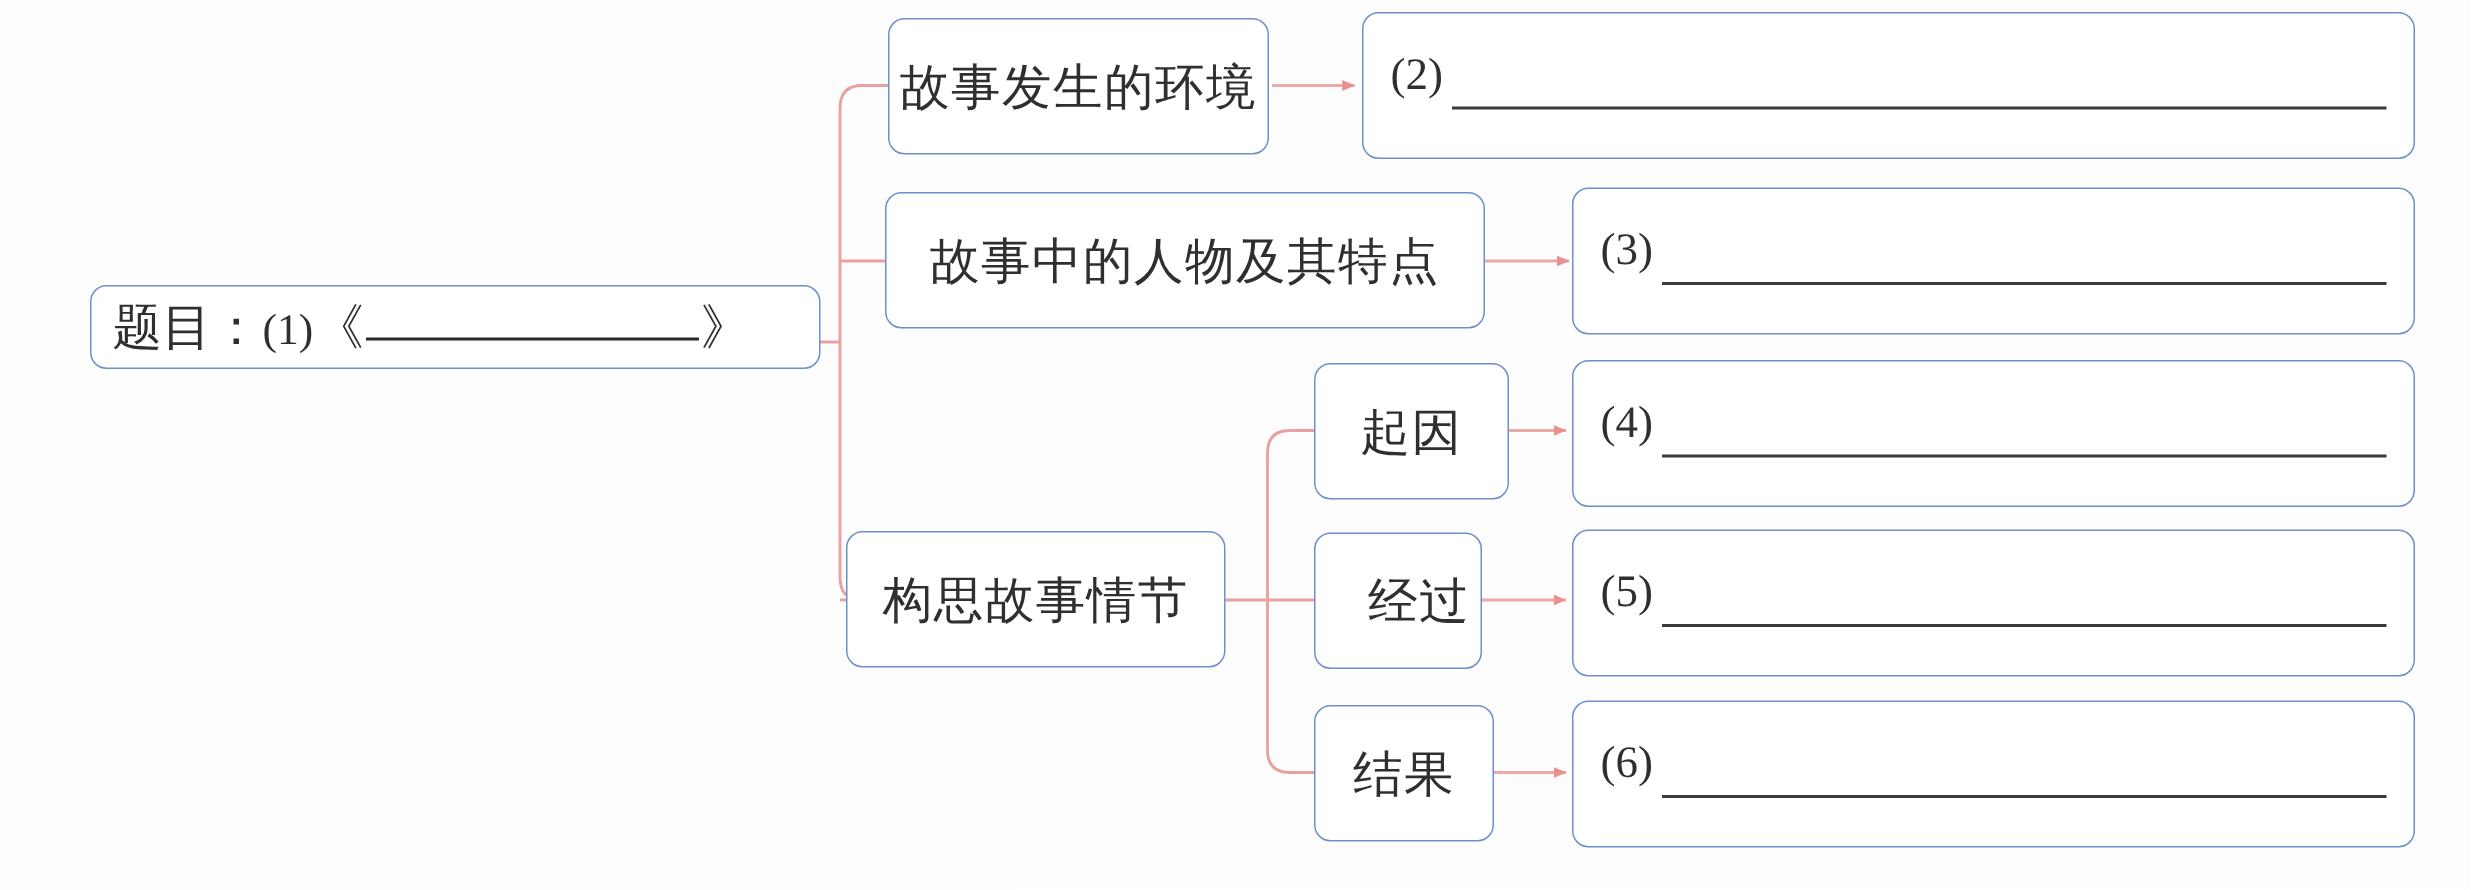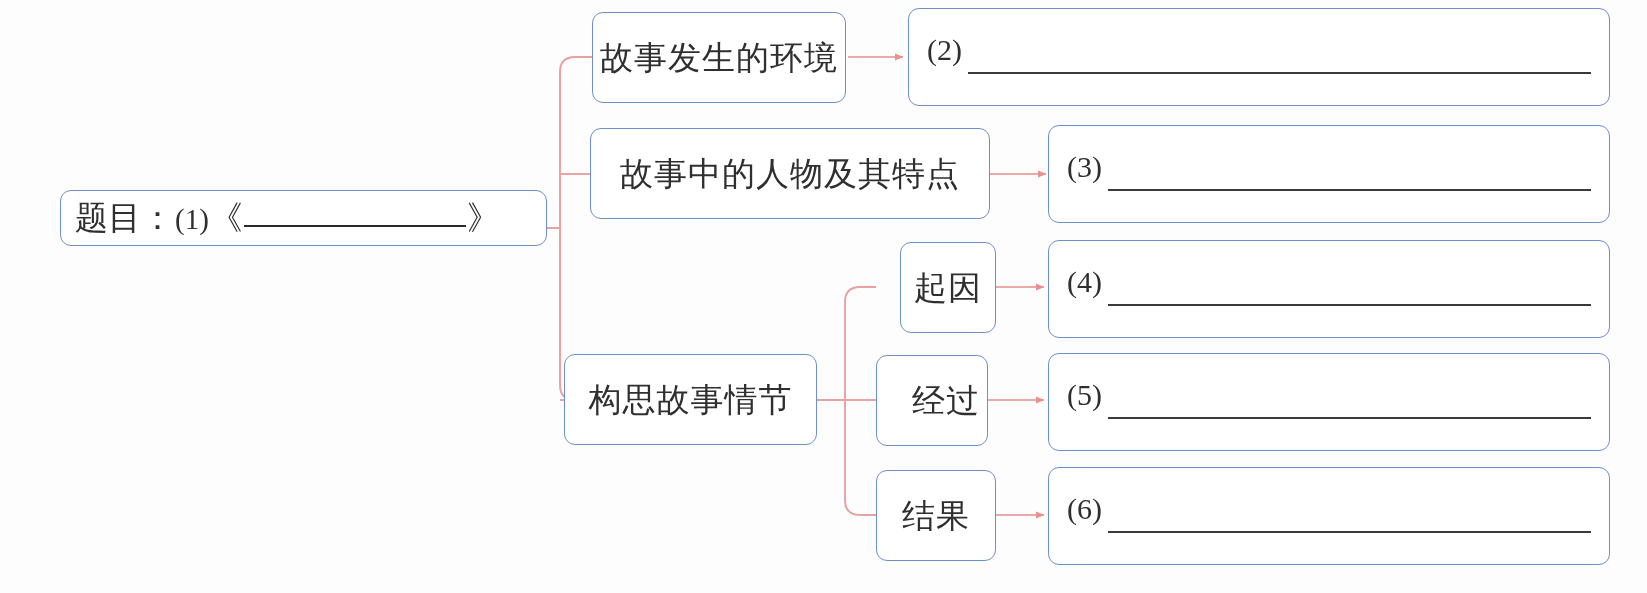--- a/index.html
+++ b/index.html
@@ -157,21 +157,21 @@
   </div>
 
   <div class="node branch" style="left:590px; top:128px; width:400px; height:91px;">
     <span class="node-label">故事中的人物及其特点</span>
   </div>
 
   <div class="node branch" style="left:564px; top:354px; width:253px; height:91px;">
     <span class="node-label">构思故事情节</span>
   </div>
 
-  <div class="node branch" style="left:900px; top:242px; width:96px; height:91px;align-items:center;">
+  <div class="node branch" style="left:876px; top:242px; width:130px; height:91px;align-items:center;">
     <span class="node-label">起因</span>
   </div>
 
   <div class="node branch" style="left:876px; top:355px; width:112px; height:91px;padding-left:28px;">
     <span class="node-label">经过</span>
   </div>
 
   <div class="node branch" style="left:876px; top:470px; width:120px; height:91px;">
     <span class="node-label">结果</span>
   </div>

